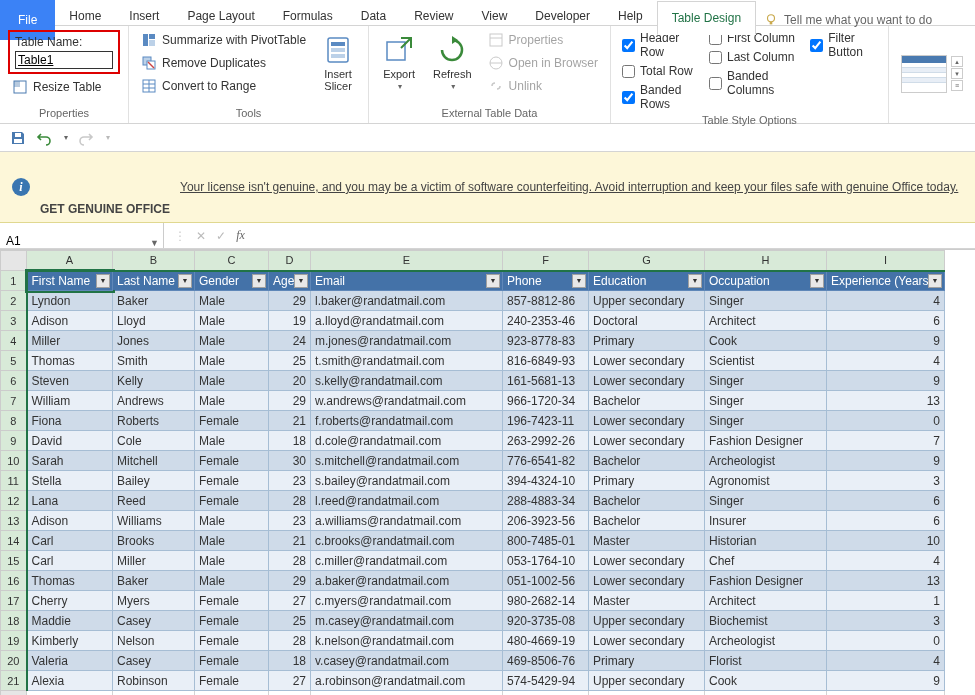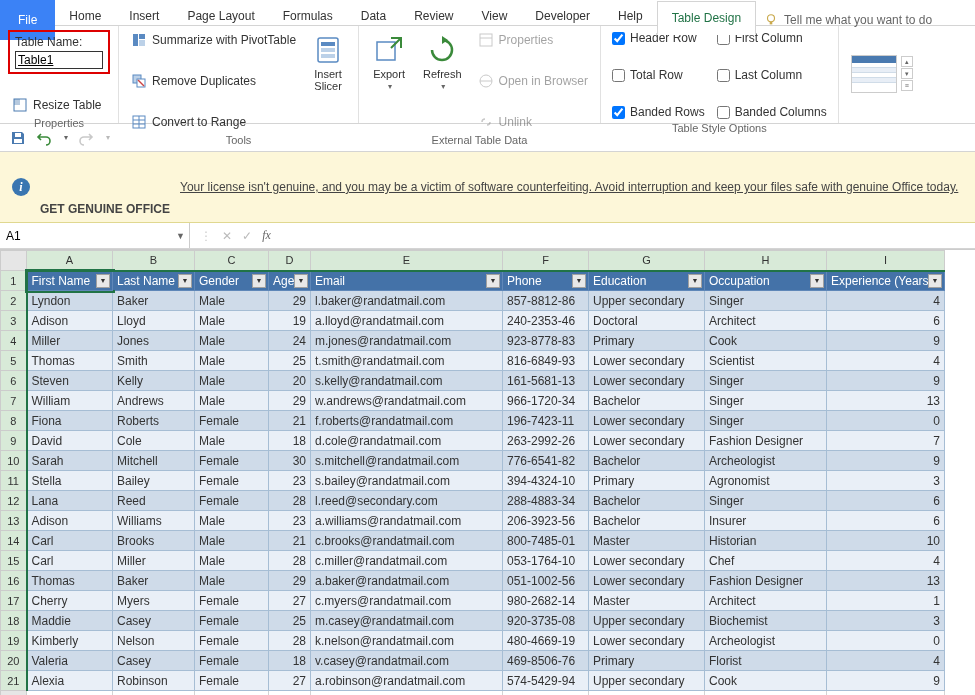--- a/index.html
+++ b/index.html
@@ -11,32 +11,32 @@
   .ribbon-tab.file { background: #3b82f6; color: #fff; font-weight: normal; padding: 20px 18px; }
   .ribbon-tab.active { color: #217346; border: 1px solid #d4d4d4; border-bottom: 1px solid #fff; background: #fff; position: relative; top: 1px; }
   .tellme { display: flex; align-items: center; gap: 6px; margin-left: 8px; color: #666; margin-top: 14px; }
   .bulb { width: 14px; height: 14px; display: inline-block; }
   
   
   .ribbon-body { display: flex; align-items: stretch; height: 98px; border-bottom: 1px solid #d4d4d4; }
   .ribbon-group { display: flex; flex-direction: column; padding: 4px 8px 0 8px; border-right: 1px solid #e1e1e1; }
   .ribbon-group-content { flex: 1; display: flex; gap: 6px; }
   .ribbon-group-label { text-align: center; font-size: 11px; color: #666; padding: 2px 0 4px 0; }
-  .rb-col { display: flex; flex-direction: column; gap: 21px; }
+  .rb-col { display: flex; flex-direction: column; gap: 3px; }
   .rb-btn { display: flex; align-items: center; gap: 5px; padding: 2px 4px; font-size: 12px; cursor: pointer; white-space: nowrap; }
   .rb-btn .ico { width: 16px; height: 16px; display: inline-flex; align-items: center; justify-content: center; }
   .rb-large { display: flex; flex-direction: column; align-items: center; gap: 2px; padding: 4px 6px; cursor: pointer; font-size: 11px; text-align: center; }
   .rb-large .ico { width: 32px; height: 32px; }
   .rb-check { display: flex; align-items: center; gap: 5px; font-size: 12px; padding: 1px 3px; }
   .rb-check input { margin: 0; }
   
   
   .props-box { border: 2px solid #d00; padding: 3px 5px; }
   .tablename-label { font-size: 12px; }
-  .tablename-input { width: 88px; border: 1px solid #333; font-size: 12px; padding: 1px 2px; margin-top: 2px; text-decoration: underline; }
+  .tablename-input { width: 98px; border: 1px solid #333; font-size: 12px; padding: 1px 2px; margin-top: 2px; text-decoration: underline; }
   
   
   .style-gallery { display: flex; align-items: center; gap: 4px; padding: 4px; }
   .style-swatch { width: 46px; height: 38px; border: 1px solid #ccc; display: flex; flex-direction: column; }
   .style-swatch .hr { height: 7px; background: #4a7ab0; }
   .style-swatch .rw { height: 5px; border-bottom: 1px solid #d0dce8; }
   .style-swatch .rw.alt { background: #e8eef6; }
   .gallery-more { width: 12px; display: flex; flex-direction: column; gap: 1px; }
   .gallery-more div { height: 11px; border: 1px solid #ccc; display:flex; align-items:center; justify-content:center; font-size:7px; color:#666;}
   
@@ -45,21 +45,21 @@
   .qat .ico { width: 16px; height: 16px; cursor: pointer; }
   
   
   .banner { background: #fdf7d9; display: flex; align-items: center; gap: 10px; padding: 6px 12px; font-size: 12px; border-bottom: 1px solid #e0d890; }
   .banner .badge { width: 18px; height: 18px; border-radius: 50%; background: #3a76b1; color: #fff; display: flex; align-items: center; justify-content: center; font-weight: bold; font-style: italic; font-family: Georgia, serif; }
   .banner .title { font-weight: bold; color: #444; margin-top: 44px; }
   .banner .msg { text-decoration: underline; color: #444; }
   
   
   .fbar { height: 26px; display: flex; align-items: stretch; border-bottom: 1px solid #d4d4d4; }
-  .namebox { width: 190px; border-right: 1px solid #ccc; display: flex; align-items: center; padding: 0 6px; position: relative; }
+  .namebox { width: 164px; border-right: 1px solid #ccc; display: flex; align-items: flex-end; padding: 0 6px; position: relative; }
   .namebox input { border: none; width: 100%; font-size: 12px; outline: none; }
   .namebox .dd { position: absolute; right: 4px; color: #666; font-size: 9px; }
   .fx-controls { display: flex; align-items: center; gap: 10px; padding: 0 10px; color: #bbb; }
   .fx-controls .fx { color: #666; font-style: italic; font-family: Georgia, serif; }
   .formula-input { flex: 1; border: none; outline: none; padding: 0 4px; }
   
   
   .grid-wrap { overflow: hidden; border-top: 1px solid #ccc; }
   .grid { border-collapse: collapse; table-layout: fixed; }
   .grid th.colhdr { background: #e6e6e6; border: 1px solid #ccc; font-weight: normal; font-size: 11px; height: 20px; color: #333; }
@@ -249,20 +249,26 @@
           </label>
         <label class="rb-check">
             <input type="checkbox" style="">
             <span>Last Column</span>
           </label>
         <label class="rb-check">
             <input type="checkbox" style="">
             <span>Banded Columns</span>
           </label>
       </div>
+      <div class="rb-col">
+        <label class="rb-check">
+            <input type="checkbox" checked="" style="">
+            <span>Filter Button</span>
+          </label>
+      </div>
     </div>
     <div class="ribbon-group-label">Table Style Options</div>
   </div>
 
   <div class="ribbon-group" style="border-right:none">
     <div class="ribbon-group-content">
       <div class="style-gallery">
         <div class="style-swatch">
             <div class="hr"></div>
             <div class="rw"></div>
@@ -464,21 +470,21 @@
           <td class="cell col-G">Primary</td>
           <td class="cell col-H">Agronomist</td>
           <td class="cell col-I num">3</td>
         </tr>
         <tr class="band0">
           <td class="rowhdr sel">12</td>
           <td class="cell col-A">Lana</td>
           <td class="cell col-B">Reed</td>
           <td class="cell col-C">Female</td>
           <td class="cell col-D num">28</td>
-          <td class="cell col-E">l.reed@secondary.com</td>
+          <td class="cell col-E">l.reed@randatmail.com</td>
           <td class="cell col-F">288-4883-34</td>
           <td class="cell col-G">Bachelor</td>
           <td class="cell col-H">Singer</td>
           <td class="cell col-I num">6</td>
         </tr>
         <tr class="band1">
           <td class="rowhdr sel">13</td>
           <td class="cell col-A">Adison</td>
           <td class="cell col-B">Williams</td>
           <td class="cell col-C">Male</td>

